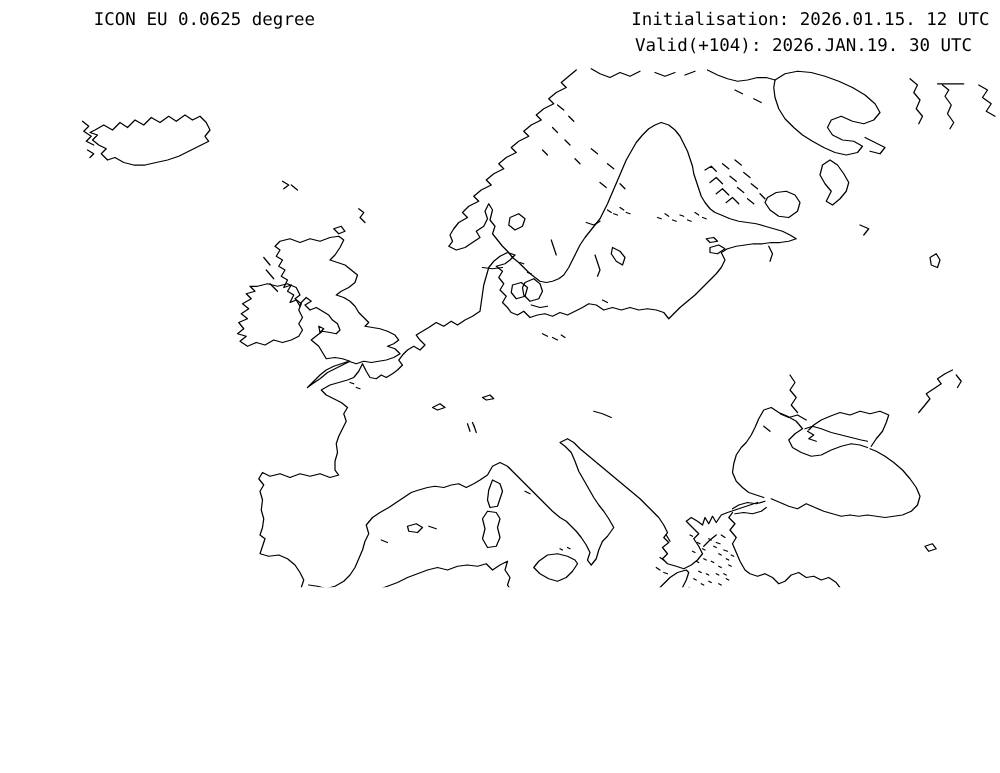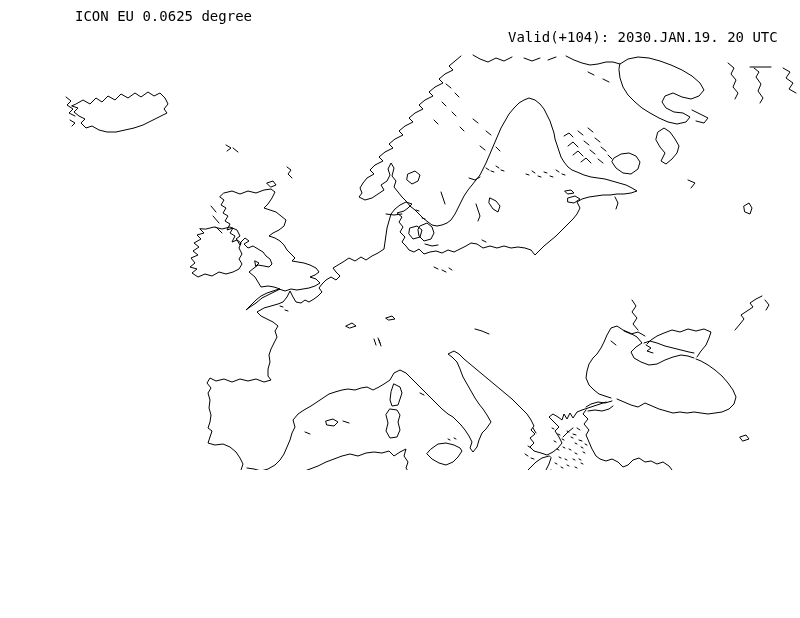--- a/index.html
+++ b/index.html
@@ -120,15 +120,16 @@
       <path d="M318,326 L324,323 L328,326 L322,328 Z M358,318 L364,316 L367,319 L361,320 Z M351,340 L353,346 M346,339 L348,345 M350,338 L352,343"></path>
       <path d="M447,329 L454,331 L461,334"></path>
       <path d="M406,267 L410,269 M414,270 L418,272 M421,268 L424,270"></path>
 
       <path d="M252,306 l3,1 M257,310 l3,1"></path>
       <path d="M99,510 l3,1 M106,513 l3,1"></path>
     </g>
   </svg>
 
   <div class="hdr" id="hdr-model">ICON EU 0.0625 degree</div>
-  <div class="hdr" id="hdr-valid">Valid(+104): 2030.JAN.19. 20 UTC</div>
+  <div class="hdr" id="hdr-init">Initialisation: 2026.01.15. 12 UTC</div>
+  <div class="hdr" id="hdr-valid">Valid(+104): 2026.JAN.19. 30 UTC</div>
 
 </div>
 
 </body></html>

